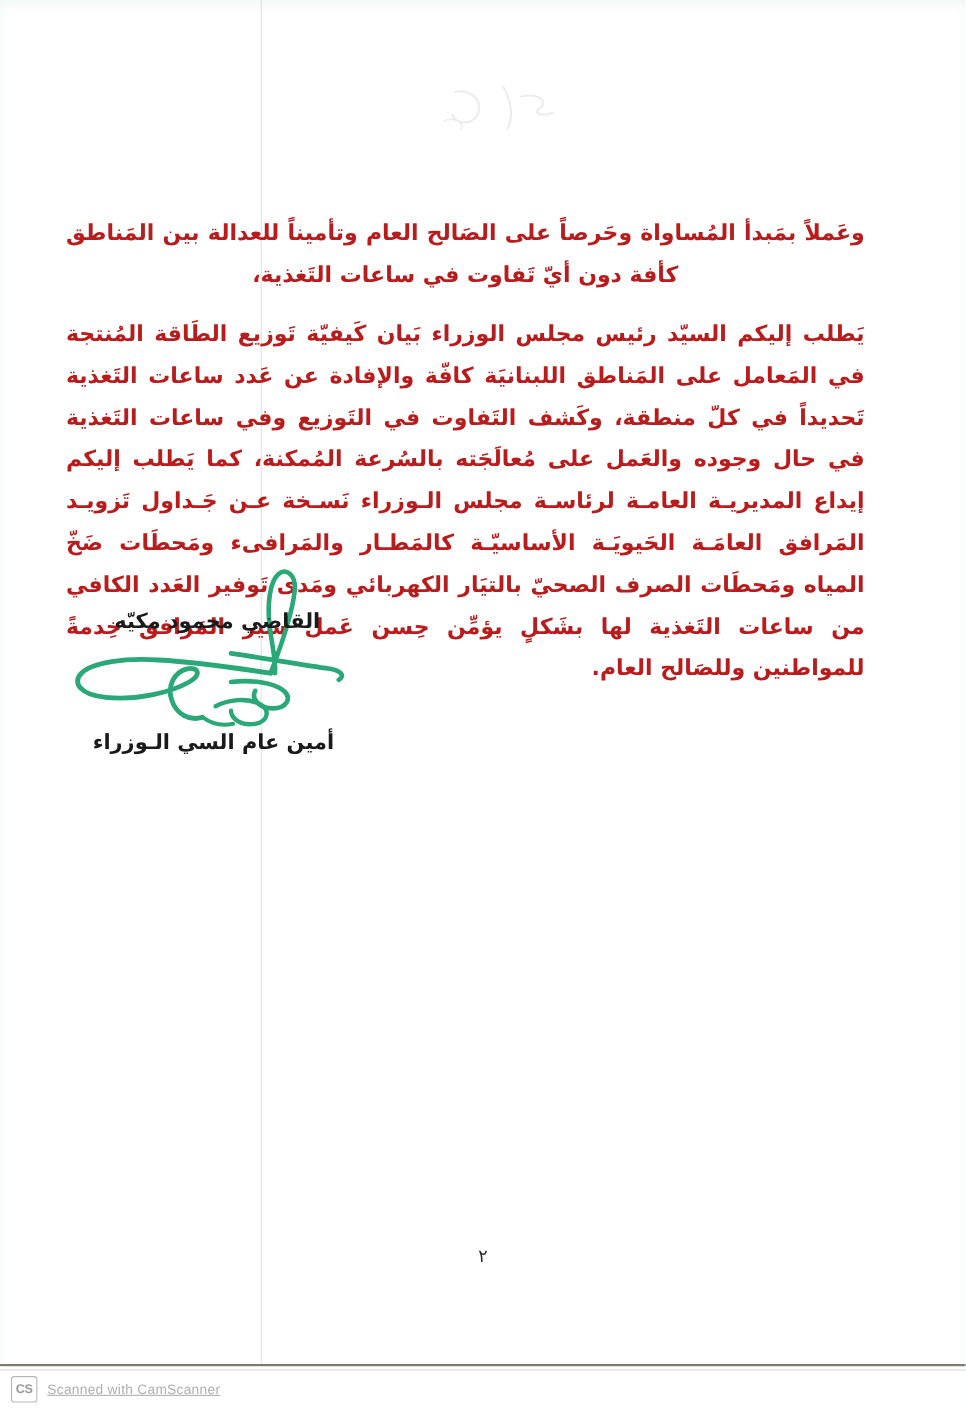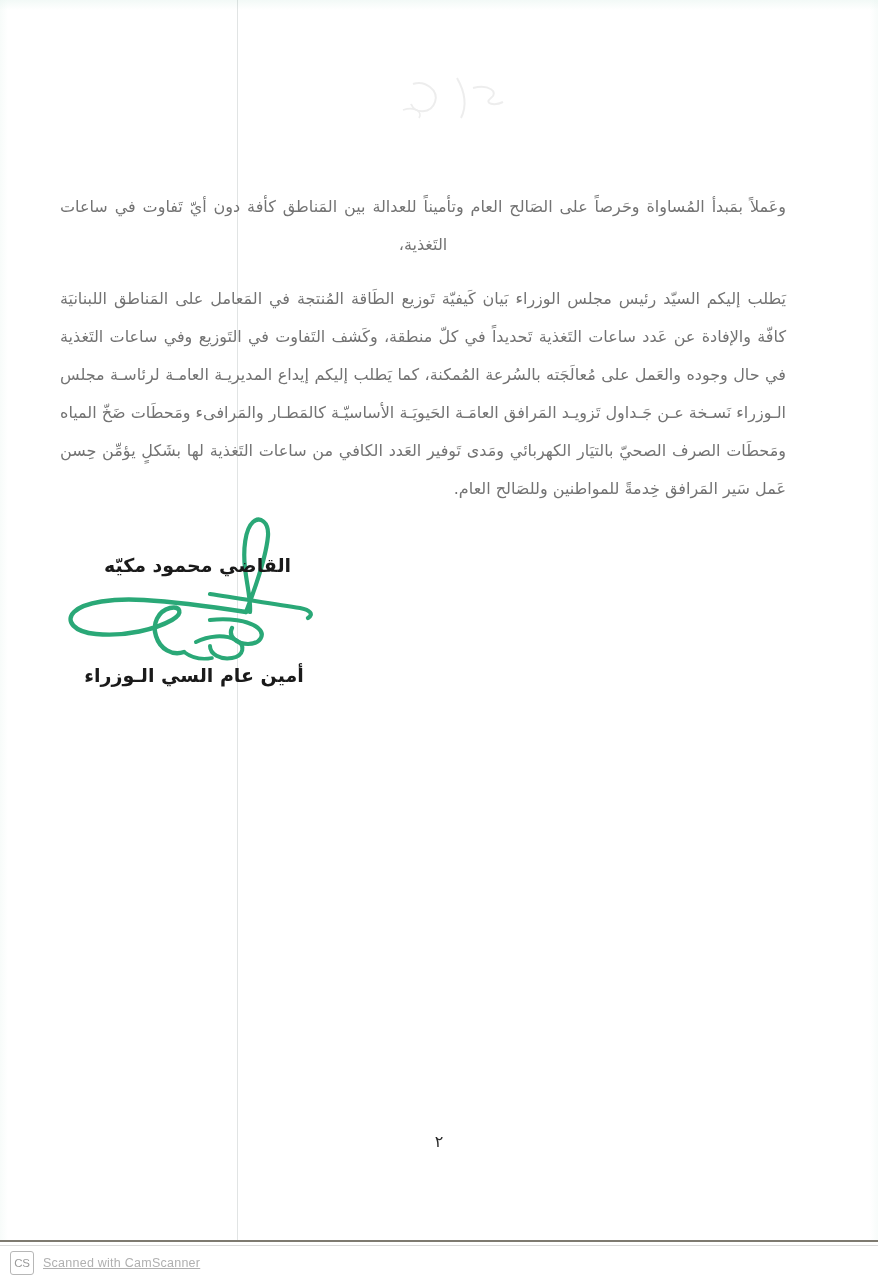--- a/index.html
+++ b/index.html
@@ -60,25 +60,25 @@
     width: 878px;
   }
 
   .para {
     position: absolute;
     right: 92px;
     width: 726px;
     direction: rtl;
     text-align: justify;
     text-align-last: center;
-    color: #737373;
-    font-family: "DejaVu Sans", "Liberation Sans", sans-serif;
-    font-size: 16px;
+    color: #b91c1c;
+    font-family: "DejaVu Sans", "Liberation Sans", sans-serif;
+    font-size: 20px;
     line-height: 38px;
-    font-weight: 400;
+    font-weight: 700;
     letter-spacing: 0px;
     text-rendering: optimizeLegibility;
   }
 
   #para-1 { top: 172px; }
   #para-2 {
     top: 264px;
     text-align-last: right;
   }
 
@@ -170,21 +170,21 @@
   .cs-logo {
     width: 22px;
     height: 22px;
     border: 1.6px solid #b7b7b7;
     border-radius: 3px;
     display: flex;
     align-items: center;
     justify-content: center;
     font-family: "Liberation Sans", sans-serif;
     font-size: 11.5px;
-    font-weight: 400;
+    font-weight: 700;
     color: #9a9a9a;
     letter-spacing: -0.3px;
     background: #fff;
   }
   .scan-text {
     font-family: "Liberation Sans", sans-serif;
     font-size: 12.5px;
     color: #b0b0b0;
     letter-spacing: 0.25px;
     white-space: nowrap;

